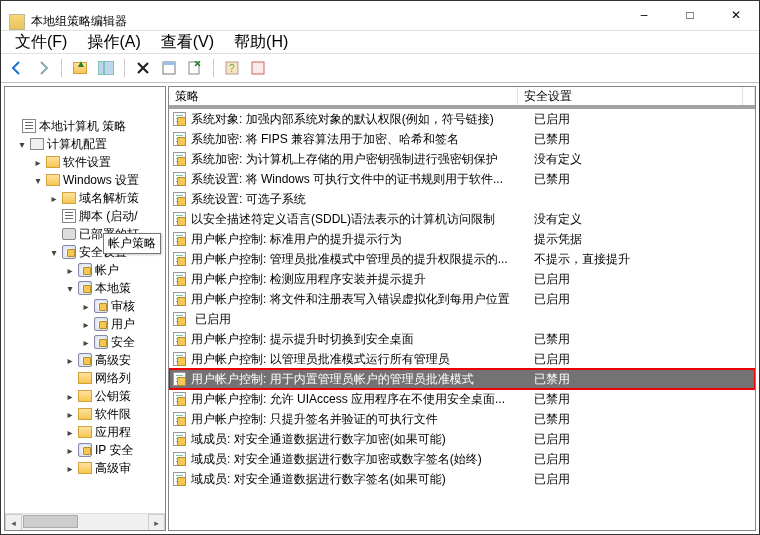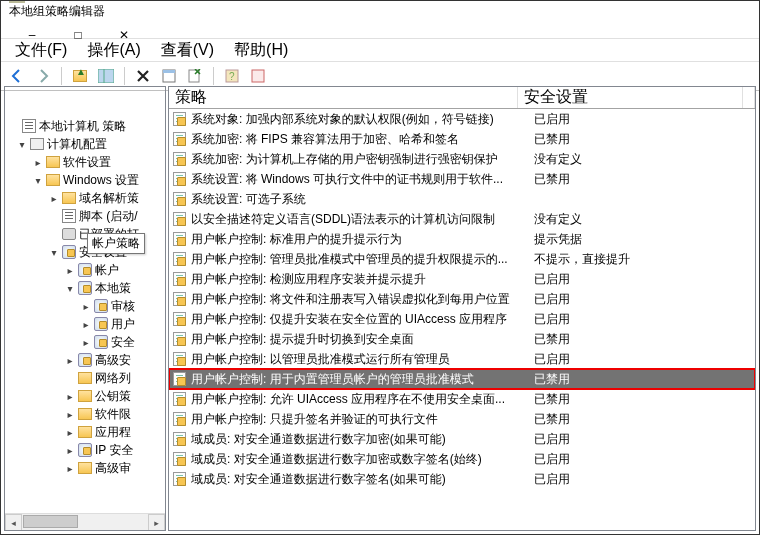--- a/index.html
+++ b/index.html
@@ -1,18 +1,18 @@
 <!DOCTYPE html>
 <html><head>
 <meta charset="utf-8">
 <style>
 * { box-sizing: border-box; margin: 0; padding: 0; font-family: "Microsoft YaHei", "Segoe UI", sans-serif; }
 body { background: #fff; width: 760px; height: 535px; overflow: hidden; border: 1px solid #333; position: relative; }
 
-.titlebar { height: 38px; display: flex; align-items: flex-start; padding-left: 8px; border-bottom: 1px solid #e0e0e0; flex-direction: column; }
+.titlebar { height: 30px; display: flex; align-items: flex-end; padding-left: 8px; border-bottom: 1px solid #e0e0e0; }
 .titlebar .icon-app { width: 16px; height: 16px; background: linear-gradient(#f7d77a,#e6c35a); border: 1px solid #bb9; margin-right: 6px; }
 .titlebar .title { font-size: 12px; flex: 1; }
 .titlebar .wbtns { display: flex; }
 .titlebar .wbtn { width: 46px; height: 30px; display: flex; align-items: center; justify-content: center; font-size: 12px; cursor: default; }
 
 .menubar { height: 22px; display: flex; align-items: center; padding-left: 4px; font-size: 16px; }
 .menubar .mitem { padding: 2px 10px; cursor: default; }
 
 .toolbar { height: 30px; display: flex; align-items: center; padding: 2px 4px; border-top: 1px solid #e0e0e0; border-bottom: 1px solid #c0c0c0; gap: 2px; }
 .toolbar .tbtn { width: 24px; height: 24px; display: flex; align-items: center; justify-content: center; cursor: default; }
@@ -27,23 +27,23 @@
 .tree-expander { width: 14px; text-align: center; font-size: 10px; color: #444; cursor: default; }
 .tree-icon { width: 16px; height: 16px; margin-right: 2px; display: inline-flex; align-items: center; justify-content: center; }
 .folder-ico { width: 14px; height: 12px; background: linear-gradient(#ffe29f,#f7c653); border: 1px solid #cfa23e; }
 .comp-ico { width: 14px; height: 12px; background: #f0f0f0; border: 1px solid #888; }
 .lock-ico { width: 14px; height: 14px; background: radial-gradient(#fff,#cfddeb); border: 1px solid #88a; border-radius: 2px; position: relative; }
 .lock-ico:after { content:""; position:absolute; bottom:1px; right:0; width:6px; height:6px; background:#f7c653; border:1px solid #b58d2a; border-radius:1px; }
 .script-ico { width: 14px; height: 14px; background: #fff; border: 1px solid #888; position: relative; }
 .script-ico:after { content:""; position:absolute; inset: 2px; background: repeating-linear-gradient(#666 0,#666 1px,#fff 1px,#fff 3px); }
 .disk-ico { width:14px; height:12px; background:#ddd; border:1px solid #888; border-radius:2px; }
 
-.tree .tooltip { position: absolute; left: 82px; top: 146px; background: #fff; border: 1px solid #767676; padding: 1px 4px; font-size: 12px; z-index: 20; box-shadow: 1px 1px 2px rgba(0,0,0,0.2); }
-
-.list-header { display: flex; height: 22px; border-bottom: 1px solid #a3a3a3; font-size: 16px; }
+.tree .tooltip { position: absolute; left: 98px; top: 146px; background: #fff; border: 1px solid #767676; padding: 1px 4px; font-size: 12px; z-index: 20; box-shadow: 1px 1px 2px rgba(0,0,0,0.2); }
+
+.list-header { display: flex; height: 22px; border-bottom: 4px solid #a3a3a3; font-size: 12px; }
 .list-header .col { display: flex; align-items: center; padding-left: 6px; border-right: 1px solid #e0e0e0; background: #fff; cursor: default; }
 .col-policy { flex: 1; }
 .col-setting { width: 225px; }
 .col-last { width: 12px; }
 
 .list-body { flex: 1; overflow-y: auto; overflow-x: hidden; }
 .list-row { display: flex; height: 20px; align-items: center; font-size: 12px; cursor: default; }
 .list-row.selected { background: #737373; color: #fff; outline: 2px solid #e00; outline-offset: -1px; }
 .list-row .row-icon { width: 16px; height: 16px; margin: 0 4px 0 2px; display:inline-flex; align-items:center; justify-content:center; }
 .doc-ico { width: 13px; height: 14px; background:#fdfdfd; border:1px solid #9a9a9a; position:relative; }
@@ -366,21 +366,20 @@
           <span class="row-icon">
             <span class="doc-ico"></span>
           </span>
           <span class="cell-policy">用户帐户控制: 将文件和注册表写入错误虚拟化到每用户位置</span>
           <span class="cell-setting">已启用</span>
         </div>
         <div class="list-row">
           <span class="row-icon">
             <span class="doc-ico"></span>
           </span>
-          <span class="cell-policy">用户帐户控制: 仅提升安装在安全位置的 UIAccess 应用程序</span>
           <span class="cell-setting">已启用</span>
         </div>
         <div class="list-row">
           <span class="row-icon">
             <span class="doc-ico"></span>
           </span>
           <span class="cell-policy">用户帐户控制: 提示提升时切换到安全桌面</span>
           <span class="cell-setting">已禁用</span>
         </div>
         <div class="list-row">

